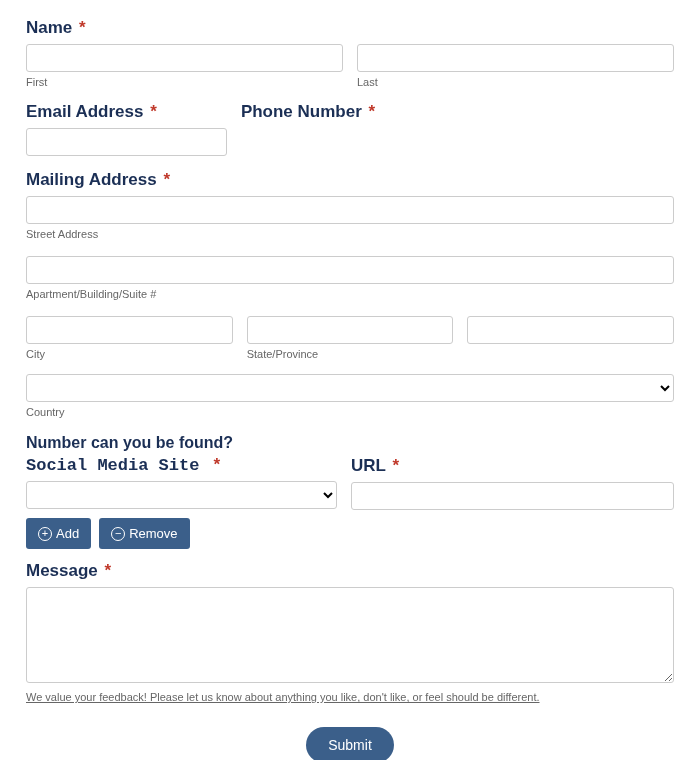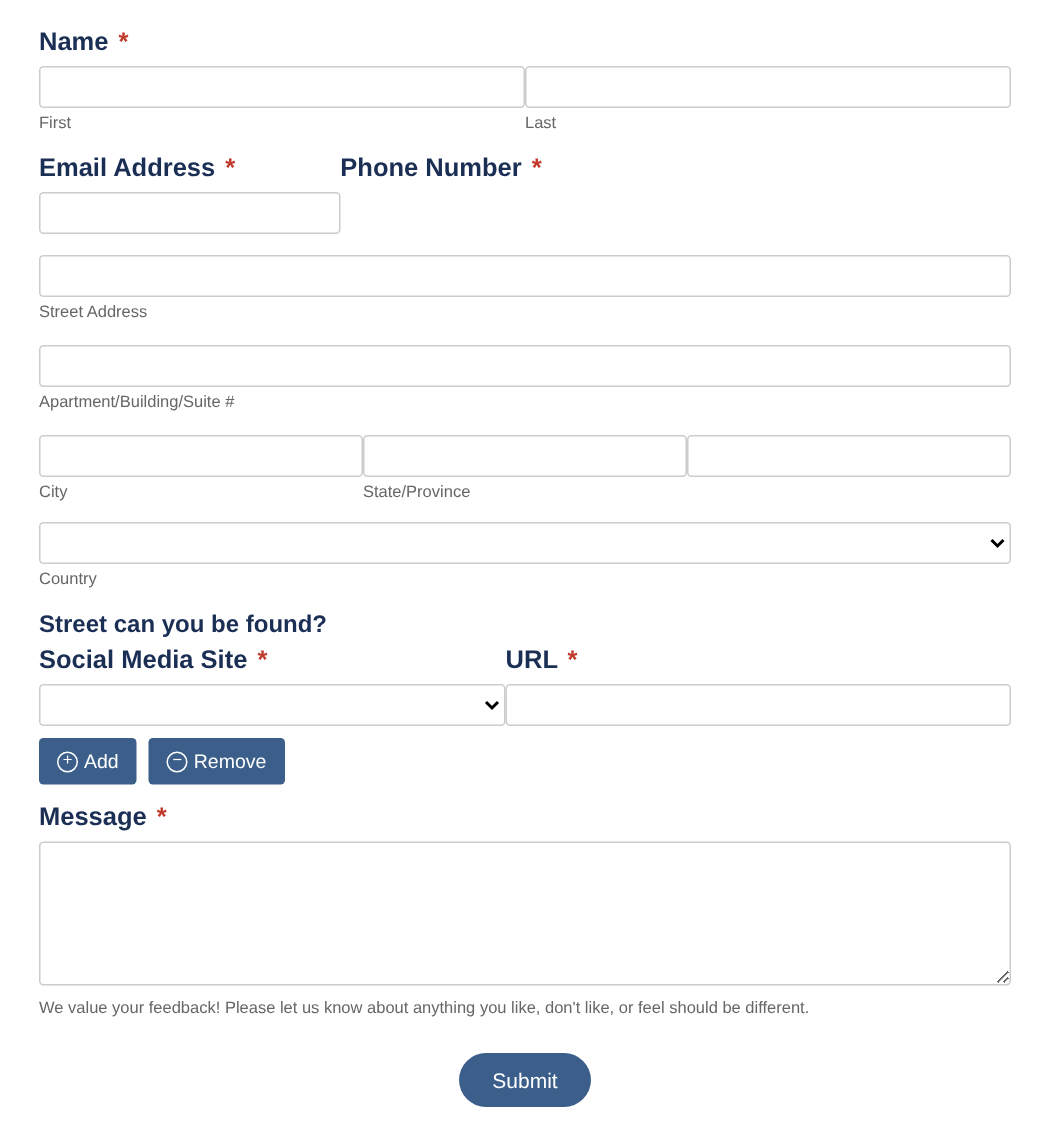--- a/index.html
+++ b/index.html
@@ -11,21 +11,21 @@
     }
     .section { margin-bottom: 14px; }
     .label {
       font-size: 17px;
       font-weight: bold;
       color: #1b2f55;
       margin-bottom: 6px;
       display: block;
     }
     .req { color: #c0392b; margin-left: 2px; }
-    .row { display: flex; }
+    .row { display: flex; gap: 14px; }
     .col { flex: 1; display: flex; flex-direction: column; }
     input[type="text"], textarea, select {
       width: 100%;
       border: 1px solid #ccc;
       border-radius: 3px;
       padding: 6px 8px;
       font-size: 13px;
       background: #fff;
       font-family: inherit;
     }
@@ -84,20 +84,21 @@
       border: none;
       border-radius: 18px;
       padding: 10px 22px;
       font-size: 14px;
       cursor: pointer;
     }
     .helper {
       font-size: 11px;
       color: #666;
       margin-top: 4px;
+      text-decoration: underline;
     }
     .mb14 { margin-bottom: 14px; }
   </style>
 </head>
 <body>
 
 <div class="section">
   <span class="label">
     <span>Name</span>
     <span class="req">*</span>
@@ -126,20 +127,24 @@
     <div class="col" style="flex: 1;">
       <span class="label">
         <span>Phone Number</span>
         <span class="req">*</span>
       </span>
     </div>
   </div>
 </div>
 
 <div class="section">
+  <span class="label">
+    <span>Mailing Address</span>
+    <span class="req">*</span>
+  </span>
 
   <div class="mb14">
     <input type="text" style="">
     <span class="sublabel">Street Address</span>
   </div>
 
   <div class="mb14">
     <input type="text" style="">
     <span class="sublabel">Apartment/Building/Suite #</span>
   </div>
@@ -160,24 +165,24 @@
 
   <div>
     <select>
       <option></option>
     </select>
     <span class="sublabel">Country</span>
   </div>
 </div>
 
 <div class="section" style="margin-bottom:8px;">
-  <div class="heading">Street can you be found?</div>
+  <div class="heading">Number can you be found?</div>
 
   <div class="row">
-    <div class="col" style="flex:0 0 48%;">
+    <div class="col" style="flex:0 0 48%;font-family:Liberation Mono, monospace;">
       <span class="label">
         <span>Social Media Site</span>
         <span class="req">*</span>
       </span>
       <select>
         <option></option>
       </select>
     </div>
     <div class="col">
       <span class="label">

